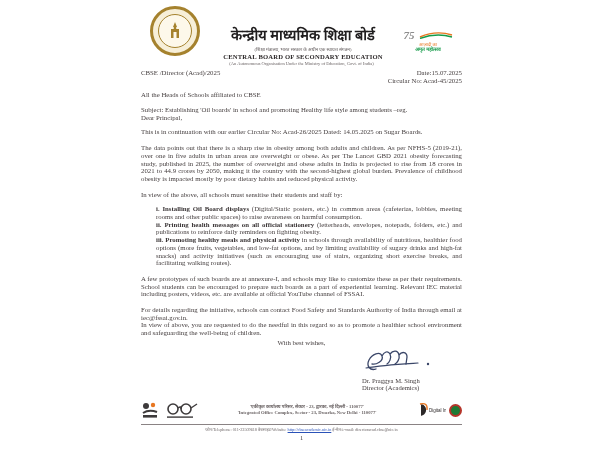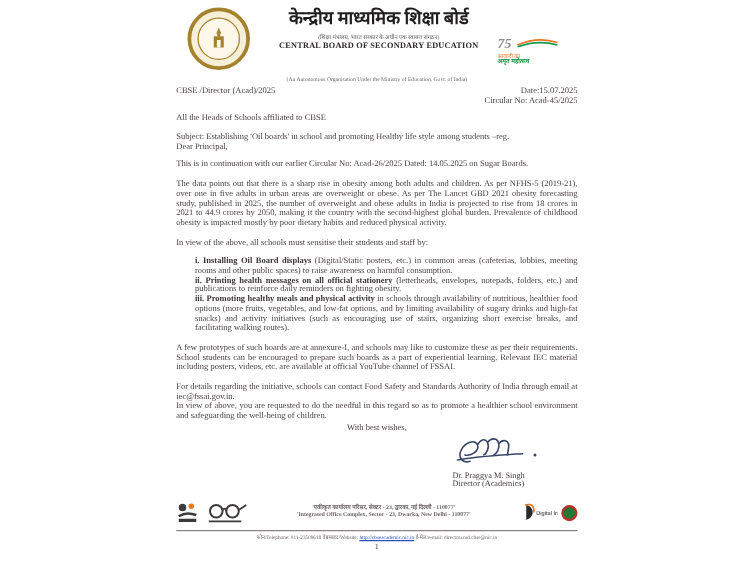--- a/index.html
+++ b/index.html
@@ -7,24 +7,24 @@
   .page { position:relative; width:600px; height:450px; background:#fff; }
   .document { position:absolute; left:141px; top:4px; width:321px; color:#474041; }
 
   
   .hdr { position:relative; height:56px; }
   .cbse-logo { position:absolute; left:9px; top:2px; width:50px; height:50px; border-radius:50%;
     border:3px solid #a5822e; background:#f7efd8; display:flex; align-items:center; justify-content:center; }
   .cbse-logo .inner { width:34px; height:34px; border-radius:50%; border:1.5px solid #a5822e;
     background:#fdf8ea; display:flex; align-items:center; justify-content:center; }
   .hdr-titles { position:absolute; left:66px; top:3px; width:192px; text-align:center; }
-  .org-hi { font-size:14.5px; font-weight:bold; color:#1f1d1e; line-height:17px; white-space:nowrap; }
+  .org-hi { font-size:14.5px; font-weight:bold; color:#1f1d1e; line-height:17px; white-space:nowrap;margin-top:20px; }
   .org-sub { font-size:4.6px; color:#5a5354; margin-top:2px; }
   .org-en { font-size:6.6px; font-weight:bold; color:#2c2829; margin-top:1px; letter-spacing:.2px; }
-  .azadi { position:absolute; right:4px; top:22px; width:60px; text-align:left; line-height:1; }
+  .azadi { position:absolute; right:4px; top:22px; width:60px; text-align:center; line-height:1; }
   .azadi .seventyfive { font-size:11px; font-weight:bold; color:#8d8d8d; font-style:italic; }
   .azadi .a1 { font-size:4.4px; color:#e87722; margin-top:1px; }
   .azadi .a2 { font-size:5px; color:#169b4a; font-weight:bold; }
   .tagline { text-align:center; font-size:4.5px; color:#6b6465; margin-top:1px; }
 
   
   .metarow { display:flex; justify-content:space-between; margin-top:3px; font-size:6.8px; }
   .metaright { text-align:right; line-height:8px; }
   .addressee { margin-top:6px; font-size:6.8px; }
 

